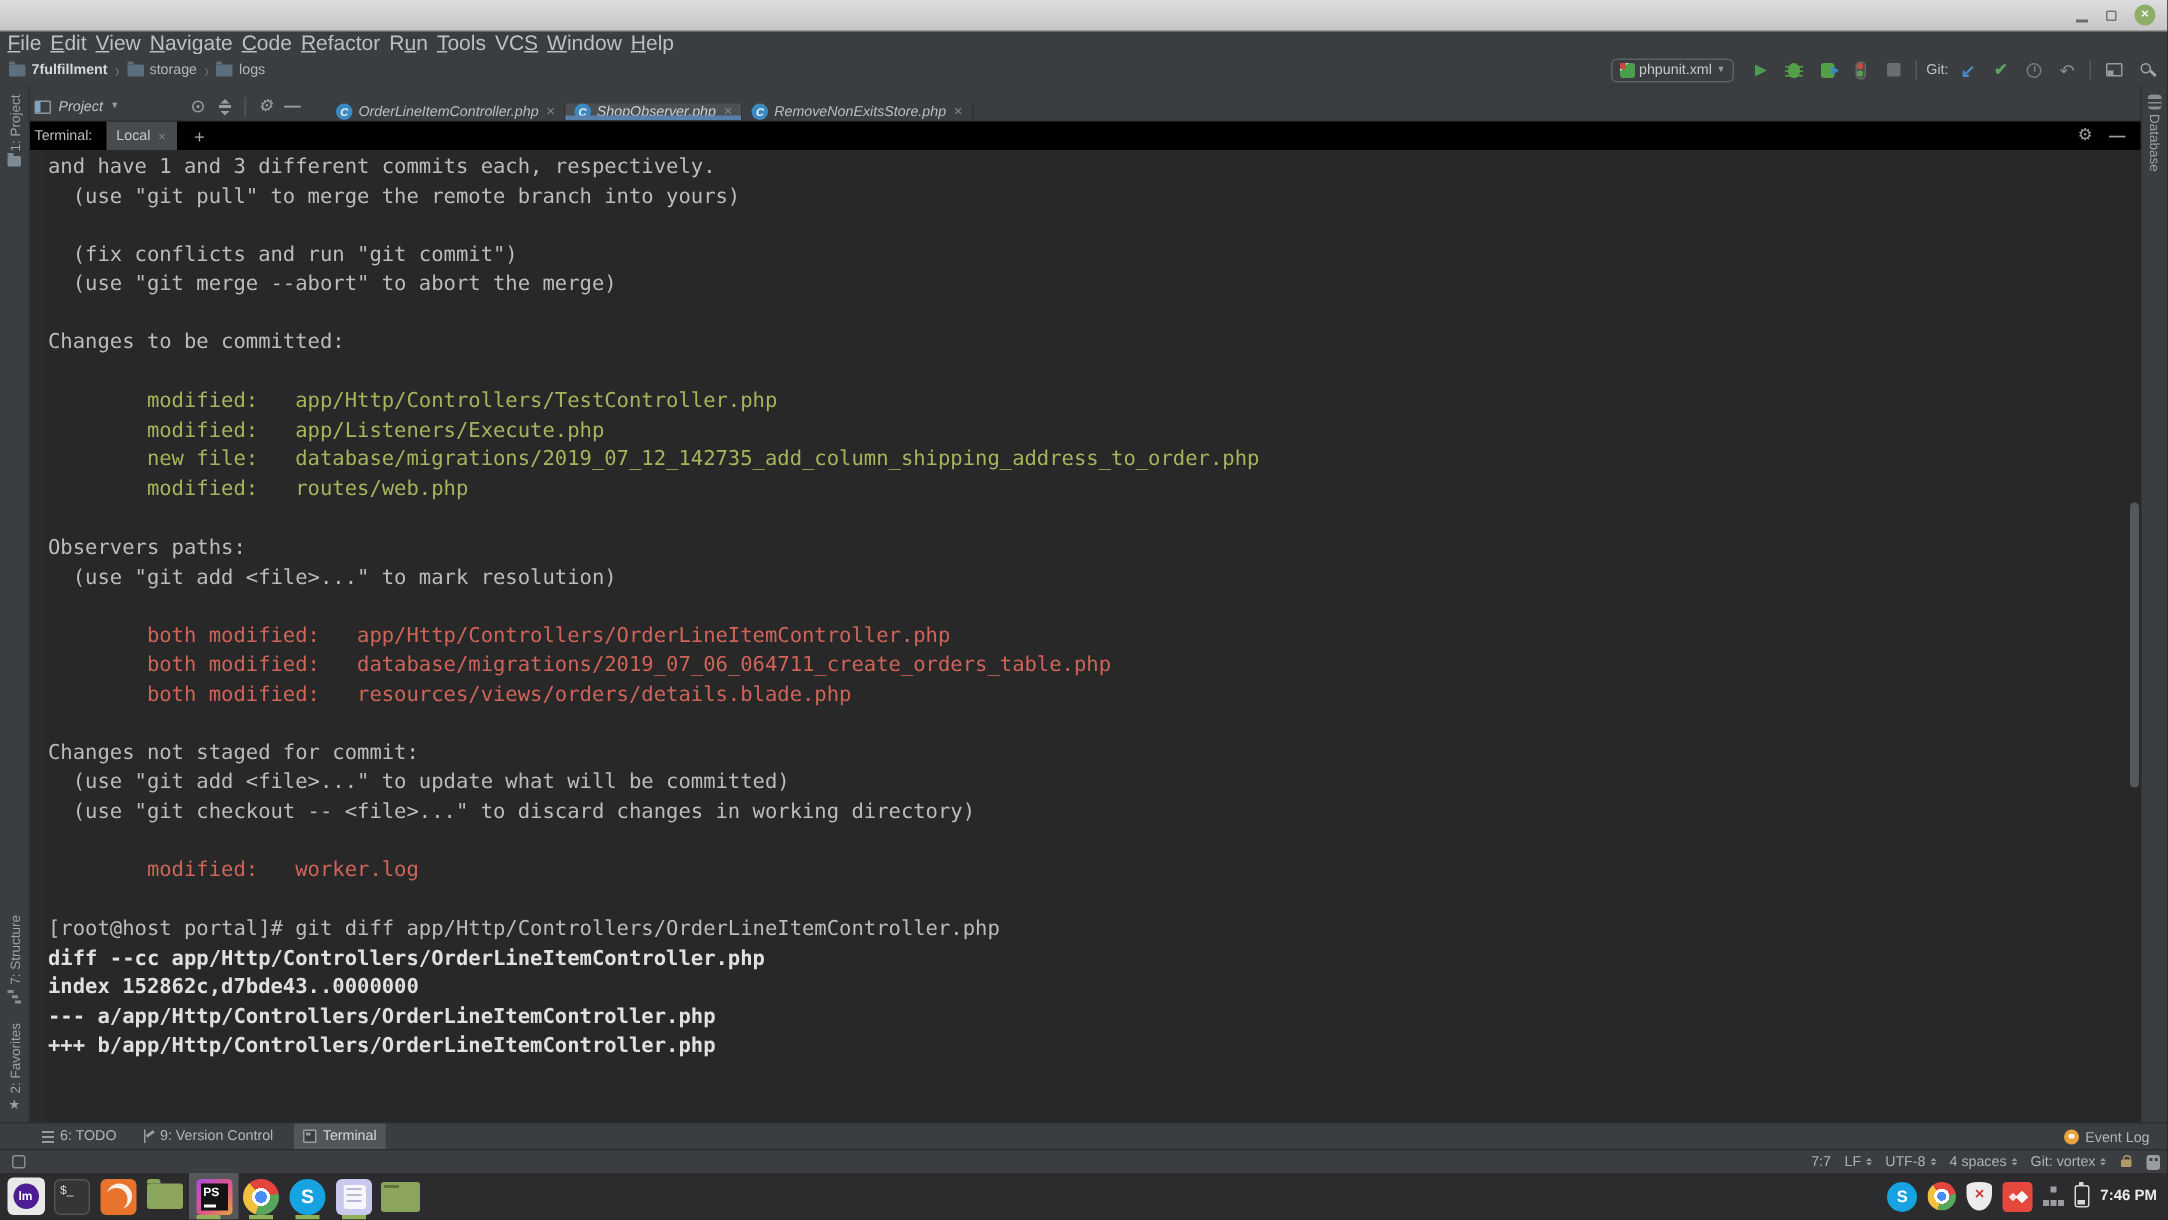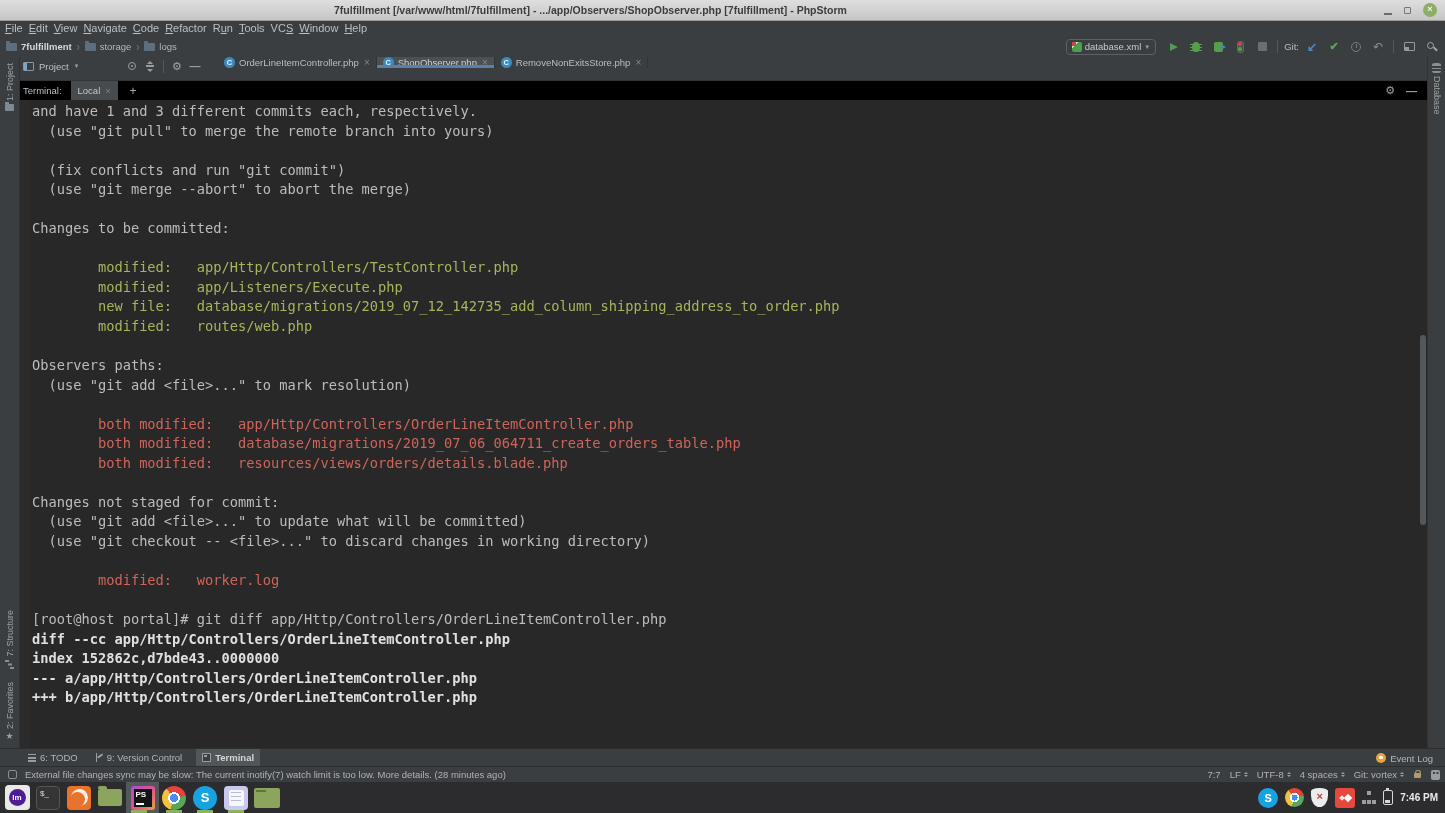--- a/index.html
+++ b/index.html
@@ -8,21 +8,21 @@
 .screen{width:1445px;height:813px;display:flex;flex-direction:column;}
 
 .titlebar{height:21px;flex:0 0 auto;background:linear-gradient(#dedede,#c6c6c6);position:relative;border-bottom:1px solid #9b9b9b;}
 .title{position:absolute;left:334px;top:0;height:20px;line-height:20px;font-size:10.5px;font-weight:bold;color:#3c3c3c;white-space:nowrap;}
 .win-controls{position:absolute;right:8px;top:0;height:20px;display:flex;align-items:center;gap:12px;}
 .wc-min{width:8px;height:2px;background:#6b6b6b;margin-top:7px;}
 .wc-restore{width:7px;height:7px;border:1.5px solid #777;border-radius:1px;}
 .wc-close{width:14px;height:14px;border-radius:50%;background:#8cae67;color:#f2f6ee;font-size:9px;line-height:13px;text-align:center;font-weight:bold;}
 
 .menubar{height:15px;flex:0 0 auto;background:#3b3e40;display:flex;align-items:center;padding-left:3px;}
-.menu-item{font-size:11px;color:#bdbfc1;padding:0 2px;margin-right:2px;line-height:15px;white-space:nowrap;}
+.menu-item{font-size:14px;color:#bdbfc1;padding:0 2px;margin-right:2px;line-height:15px;white-space:nowrap;}
 
 .navrow{height:21px;flex:0 0 auto;background:#3b3e40;display:flex;align-items:center;padding:0 6px;position:relative;}
 .crumb{display:flex;align-items:center;font-size:9.5px;color:#b4b6b8;}
 .crumb-label{margin-left:4px;}
 .crumb.first .crumb-label{font-weight:bold;color:#d6d8da;}
 .crumb-sep{color:#75787a;font-size:9px;margin:0 5px;transform:scaleY(1.4);display:inline-block;}
 .folder-icon{width:11px;height:8px;background:#5d6e7c;border-radius:1px;position:relative;margin-top:1px;flex:0 0 auto;}
 .folder-icon::before{content:"";position:absolute;top:-2px;left:0;width:4px;height:2px;background:#5d6e7c;border-radius:1px 1px 0 0;}
 
 .run-toolbar{position:absolute;right:3px;top:0;height:21px;display:flex;align-items:center;}
@@ -62,21 +62,21 @@
 .stripe-spacer{margin-top:auto;}
 .mini-folder{width:9px;height:7px;background:#7d8a94;border-radius:1px;position:relative;}
 .mini-folder::before{content:"";position:absolute;top:-2px;left:0;width:4px;height:2px;background:#7d8a94;}
 .mini-structure{width:9px;height:9px;position:relative;}
 .mini-structure::before{content:"";position:absolute;left:0;top:0;width:4px;height:2px;background:#8b8e90;box-shadow:3px 3.5px 0 #8b8e90,5px 7px 0 #8b8e90;}
 .mini-star{color:#9a9d9f;font-size:9px;line-height:9px;}
 .mini-db{width:9px;height:10px;border-radius:3px/2px;background:#8b8e90;position:relative;}
 .mini-db::before{content:"";position:absolute;left:0;top:3px;width:9px;height:1.5px;background:#3b3e40;box-shadow:0 3px 0 #3b3e40;}
 .center{flex:1;display:flex;flex-direction:column;min-width:0;}
 
-.tabrow{height:24px;flex:0 0 auto;background:#3b3e40;display:flex;align-items:flex-start;border-bottom:1px solid #323537;}
+.tabrow{height:24px;flex:0 0 auto;background:#3b3e40;display:flex;align-items:flex-end;border-bottom:1px solid #323537;font-style:italic;}
 .project-header{display:flex;align-items:center;width:198px;flex:0 0 auto;padding-left:3px;}
 .proj-icon{width:11px;height:9px;border:1px solid #8b97a0;border-radius:1px;position:relative;margin-right:5px;}
 .proj-icon::before{content:"";position:absolute;left:0;top:0;width:3px;height:7px;background:#7ba7c9;}
 .proj-label{font-size:9.5px;color:#bfc1c3;}
 .proj-caret{font-size:6px;color:#9a9da0;margin-left:5px;}
 .ph-icons{display:flex;align-items:center;margin-left:auto;margin-right:14px;}
 .ph-icons .tbi{width:18px;}
 .icon-locate{width:8px;height:8px;border:1.5px solid #9a9da0;border-radius:50%;position:relative;}
 .icon-locate::before{content:"";position:absolute;left:1.5px;top:1.5px;width:2px;height:2px;border-radius:50%;background:#9a9da0;}
 .icon-collapse{width:9px;height:11px;position:relative;}
@@ -101,21 +101,21 @@
 
 .terminal{flex:1;background:#282828;position:relative;overflow:hidden;padding:2px 0 0 2px;font-family:"DejaVu Sans Mono",monospace;font-size:13.7px;color:#bcbcbc;margin-left:10px;}
 .tl{height:19.56px;line-height:19.56px;white-space:pre;}
 .tl.g{color:#a6b55c;}
 .tl.r{color:#d06459;}
 .tl.b{color:#e0e0e0;font-weight:bold;}
 .scroll-thumb{position:absolute;right:1px;top:235px;width:6px;height:190px;background:#55585a;border-radius:3px;}
 
 .twbar{height:18px;flex:0 0 auto;background:#3b3e40;border-top:1px solid #2c2e30;display:flex;align-items:center;padding-left:28px;position:relative;}
 .tw-item{display:flex;align-items:center;gap:4px;font-size:9.5px;color:#b3b5b7;height:18px;margin-right:17px;}
-.tw-item.active{background:#515658;color:#d4d6d8;font-weight:bold;padding:0 6px;margin-left:-3px;margin-right:14px;justify-content:flex-end;}
+.tw-item.active{background:#515658;color:#d4d6d8;font-weight:normal;padding:0 6px;margin-left:-3px;margin-right:14px;justify-content:flex-end;}
 .tw-todo-icon{width:8px;height:8px;background:repeating-linear-gradient(#9a9da0 0 1.5px,transparent 1.5px 3.2px);}
 .tw-vc-icon{width:8px;height:9px;position:relative;}
 .tw-vc-icon::before{content:"";position:absolute;left:1px;top:0;width:1.5px;height:9px;background:#9a9da0;}
 .tw-vc-icon::after{content:"";position:absolute;left:2px;top:1.5px;width:6px;height:1.5px;background:#9a9da0;transform:rotate(-35deg);}
 .tw-term-icon{width:9px;height:9px;background:#9a9da0;border-radius:1px;position:relative;}
 .tw-term-icon::before{content:"";position:absolute;left:1px;top:1px;right:1px;bottom:1px;background:#3b3e40;}
 .tw-term-icon::after{content:"";position:absolute;left:2px;top:2px;width:3px;height:1.5px;background:#9a9da0;}
 .tw-right{position:absolute;right:12px;top:0;height:18px;display:flex;align-items:center;gap:4px;font-size:9.5px;color:#b3b5b7;}
 .evt-icon{width:10px;height:10px;border-radius:50%;background:#e8a33d;position:relative;}
 .evt-icon::before{content:"";position:absolute;left:3px;top:3px;width:4px;height:3px;background:#fdf6ec;border-radius:1px;}
@@ -168,21 +168,20 @@
 .tr-batt{width:10px;height:15px;border:1.5px solid #d8d8d8;border-radius:2px;position:relative;}
 .tr-batt::before{content:"";position:absolute;left:2px;top:-3px;width:3px;height:2px;background:#d8d8d8;}
 .tr-batt::after{content:"";position:absolute;left:1px;bottom:1px;width:5px;height:3px;background:#d8d8d8;}
 .tr-clock{color:#eaeaea;font-size:10px;font-weight:bold;white-space:nowrap;}
 </style>
 </head>
 <body>
 
 <div class="screen">
   <div class="titlebar">
-    <div class="title">7fulfillment [/var/www/html/7fulfillment] - .../app/Observers/ShopObserver.php [7fulfillment] - PhpStorm</div>
     <div class="win-controls">
       <span class="wc-min"></span>
       <span class="wc-restore"></span>
       <span class="wc-close">×</span>
     </div>
   </div>
   <div class="menubar" id="menubar">
       <span class="menu-item"><u>F</u>ile</span>
       <span class="menu-item"><u>E</u>dit</span>
       <span class="menu-item"><u>V</u>iew</span>
@@ -208,21 +207,21 @@
         </span>
         <span class="crumb-sep">›</span>
         <span class="crumb">
           <span class="folder-icon"></span>
           <span class="crumb-label">logs</span>
         </span>
       </span>
     <div class="run-toolbar">
       <div class="combo">
         <span class="phpunit-icon"></span>
-        <span class="combo-label">database.xml</span>
+        <span class="combo-label">phpunit.xml</span>
         <span class="combo-caret">▼</span>
       </div>
       <span class="tbi">
           <span class="icon-play"></span>
         </span>
       <span class="tbi">
           <span class="icon-bug"></span>
         </span>
       <span class="tbi">
           <span class="icon-coverage"></span>
@@ -383,21 +382,20 @@
         <span class="tw-term-icon"></span>
         <span class="tw-label">Terminal</span>
       </div>
       <div class="tw-right">
       <span class="evt-icon"></span>
       <span>Event Log</span>
     </div>
   </div>
   <div class="statusbar">
     <span class="sb-icon"></span>
-    <span>External file changes sync may be slow: The current inotify(7) watch limit is too low. More details. (28 minutes ago)</span>
     <div class="sb-right">
       <span class="sb-seg">
           <span>7:7</span>
         </span>
       <span class="sb-seg">
           <span>LF</span>
           <span class="updown"></span>
         </span>
       <span class="sb-seg">
           <span>UTF-8</span>

